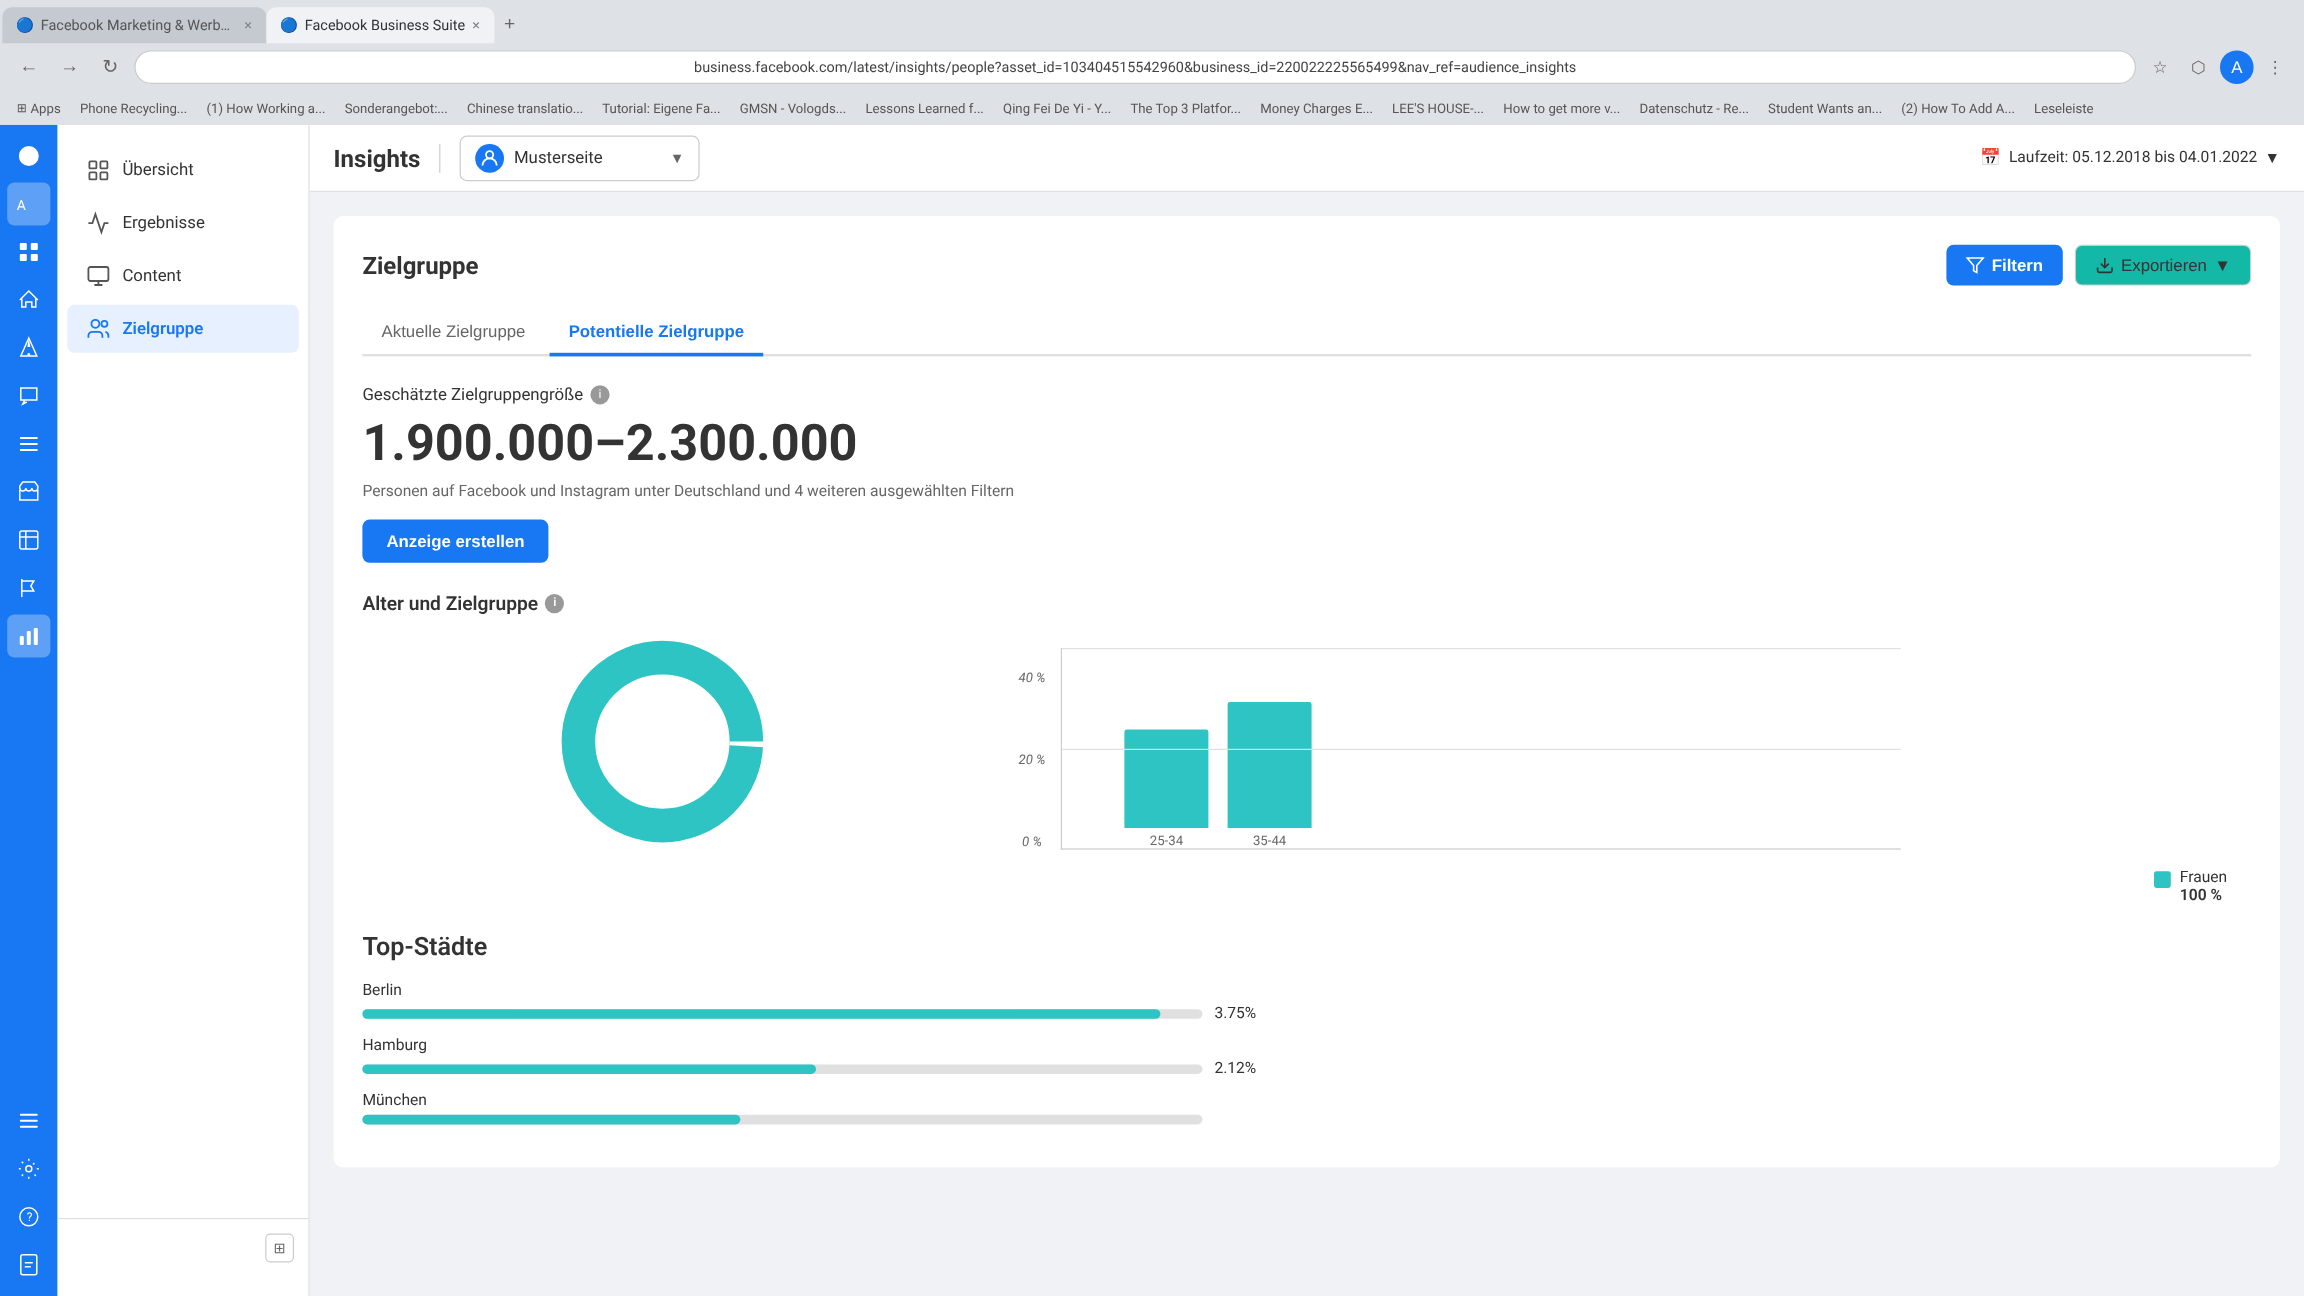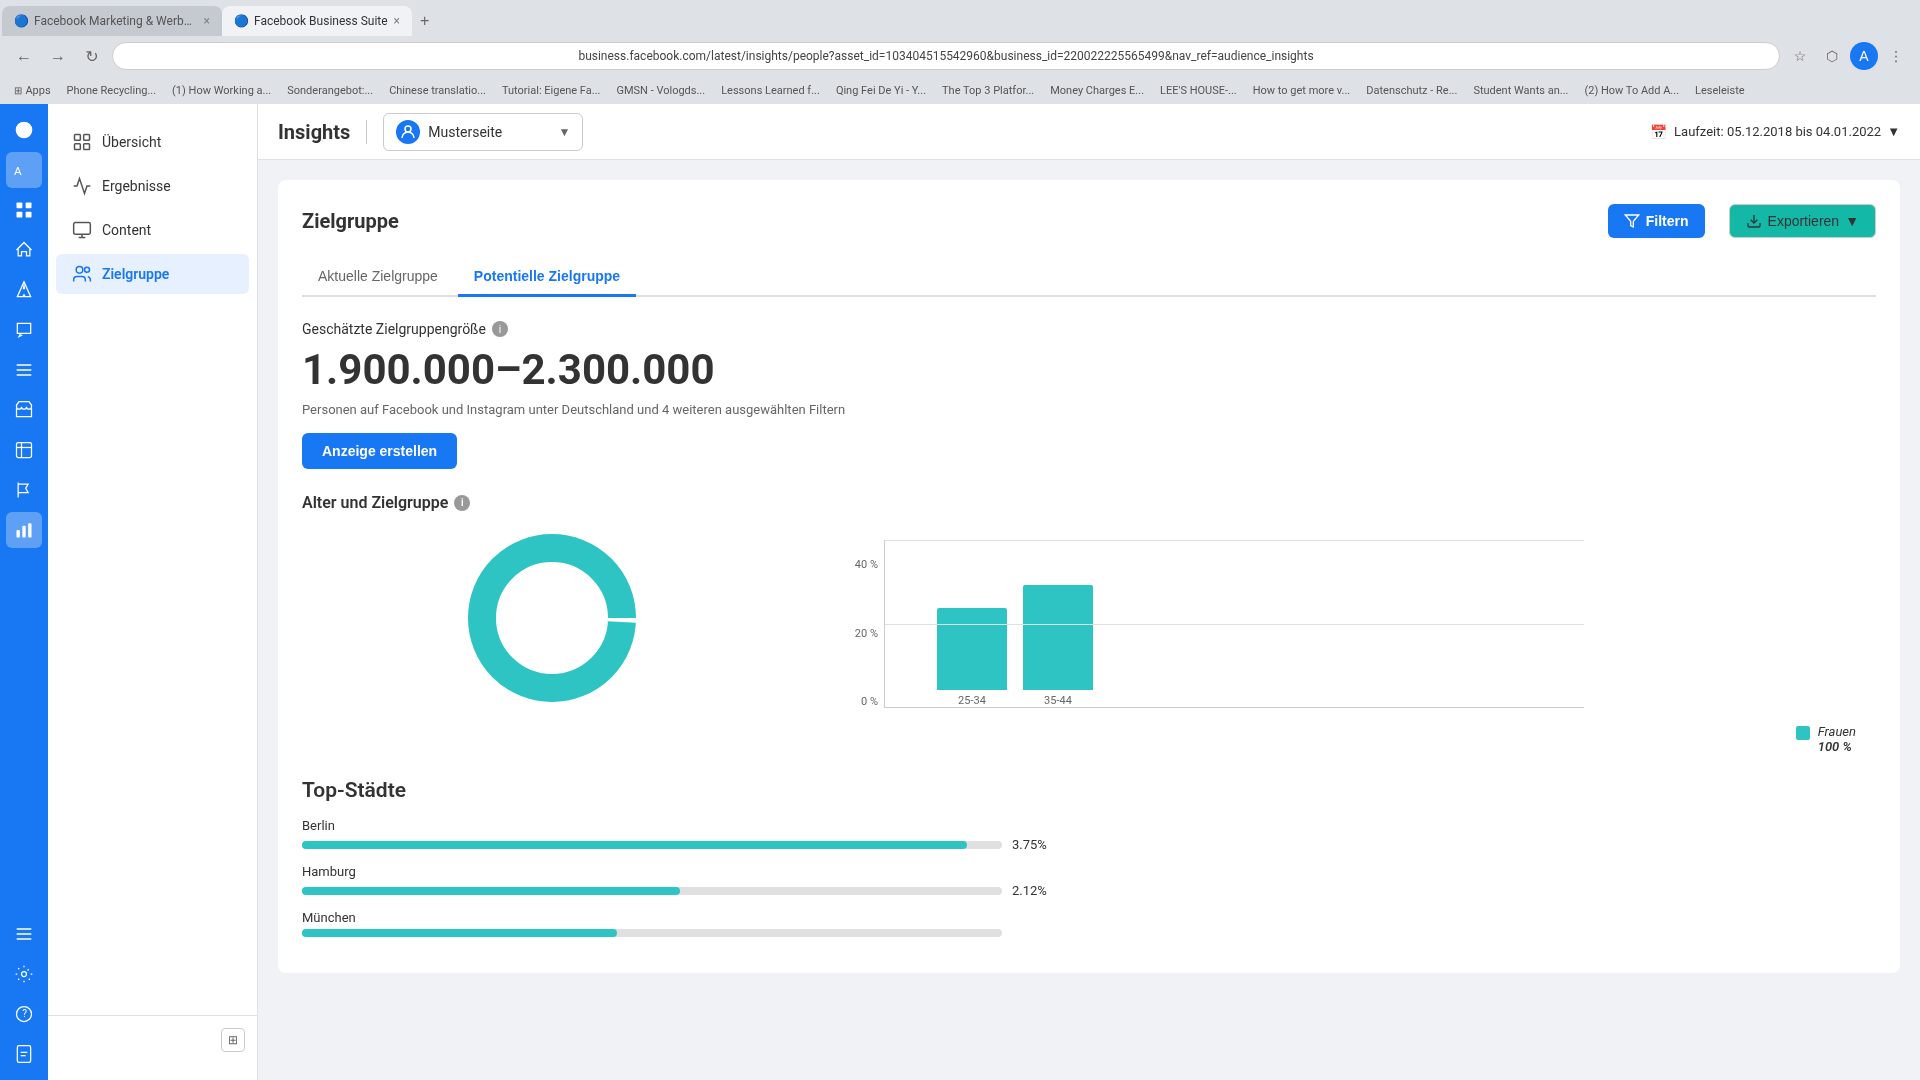--- a/index.html
+++ b/index.html
@@ -58,21 +58,21 @@
     .header-spacer { flex: 1; }
     .date-range { display: flex; align-items: center; gap: 6px; font-size: 13px; color: #333; cursor: pointer; }
     .calendar-icon { font-size: 14px; }
 
     
     .content-body { flex: 1; overflow-y: auto; padding: 20px; }
     .content-card { background: white; border-radius: 8px; padding: 24px; }
 
     .card-header { display: flex; align-items: center; justify-content: space-between; margin-bottom: 20px; }
     .card-title { font-size: 20px; font-weight: 700; color: #333; }
-    .card-actions { display: flex; gap: 24px; }
+    .card-actions { display: flex; gap: 10px; }
     .btn-filter { background: #1877f2; color: white; border: none; border-radius: 6px; padding: 8px 16px; cursor: pointer; font-size: 14px; display: flex; align-items: center; gap: 6px; font-weight: 600; }
     .btn-export { background: #14b8a6; color: #333; border: 1px solid #ccc; border-radius: 6px; padding: 8px 16px; cursor: pointer; font-size: 14px; display: flex; align-items: center; gap: 6px; }
 
     
     .tabs { display: flex; gap: 4px; margin-bottom: 24px; border-bottom: 2px solid #e0e0e0; align-items: center; }
     .tab-btn { padding: 10px 16px; font-size: 14px; cursor: pointer; border: none; background: none; color: #666; border-bottom: 3px solid transparent; margin-bottom: -2px; }
     .tab-btn.active { color: #1877f2; border-bottom-color: #1877f2; font-weight: 600; }
 
     
     .section-label { font-size: 14px; color: #333; margin-bottom: 8px; display: flex; align-items: center; gap: 6px; }
@@ -90,21 +90,21 @@
     
     .donut-wrapper { display: flex; justify-content: center; align-items: center; width: 500px; }
     .donut-svg { width: 180px; height: 180px; }
 
     
     .bar-chart-wrapper { flex: 1; }
     .bar-group { display: flex; flex-direction: column; align-items: center; gap: 4px; }
     .bar { width: 60px; background: #2ec4c4; border-radius: 2px 2px 0 0; }
     .bar-label { font-size: 11px; color: #666; }
 
-    .legend { display: flex; align-items: center; gap: 8px; margin-top: 16px; justify-content: flex-end; font-style: italic; }
+    .legend { display: flex; align-items: center; gap: 8px; margin-top: 16px; justify-content: flex-end; }
     .legend-color { width: 14px; height: 14px; border-radius: 2px; background: #2ec4c4; }
     .legend-label { font-size: 13px; color: #333; }
     .legend-pct { font-size: 13px; color: #333; font-weight: 600; display: block; }
 
     
     .cities-section { margin-top: 24px; }
     .cities-title { font-size: 21px; font-weight: 600; color: #333; margin-bottom: 16px; }
     .city-row { margin-bottom: 12px; }
     .city-name { font-size: 13px; color: #333; margin-bottom: 4px; }
     .city-bar-row { display: flex; align-items: center; gap: 10px; }
@@ -434,21 +434,21 @@
                 <circle cx="90" cy="90" r="70" fill="none" stroke="#2ec4c4" stroke-width="28"></circle>
 
                 <circle cx="90" cy="90" r="70" fill="none" stroke="white" stroke-width="28" stroke-dasharray="4 440" stroke-dashoffset="0"></circle>
                 <circle cx="90" cy="90" r="50" fill="white"></circle>
               </svg>
             </div>
 
             <div class="bar-chart-wrapper">
               <div style="display:flex; align-items: flex-end; gap: 0; height: 180px; position: relative;">
 
-                <div style="display:flex; flex-direction:column; justify-content:space-between; width:42px; height:150px; text-align:right; padding-right:6px;">
+                <div style="display:flex; flex-direction:column; justify-content:space-between; width:42px; height:150px; text-align:center; padding-right:6px;font-style:italic;">
                   <span style="font-size:11px;color:#666;">40 %</span>
                   <span style="font-size:11px;color:#666;">20 %</span>
                   <span style="font-size:11px;color:#666;">0 %</span>
                 </div>
 
                 <div style="flex:1; position:relative; height:168px; border-bottom:1px solid #ccc; border-left:1px solid #ccc; max-width:700px;padding-left:32px;">
 
                   <div style="position:absolute; top:0; left:0; right:0; height:1px; background:#e0e0e0;"></div>
                   <div style="position:absolute; top:50%; left:0; right:0; height:1px; background:#e0e0e0;"></div>
 

